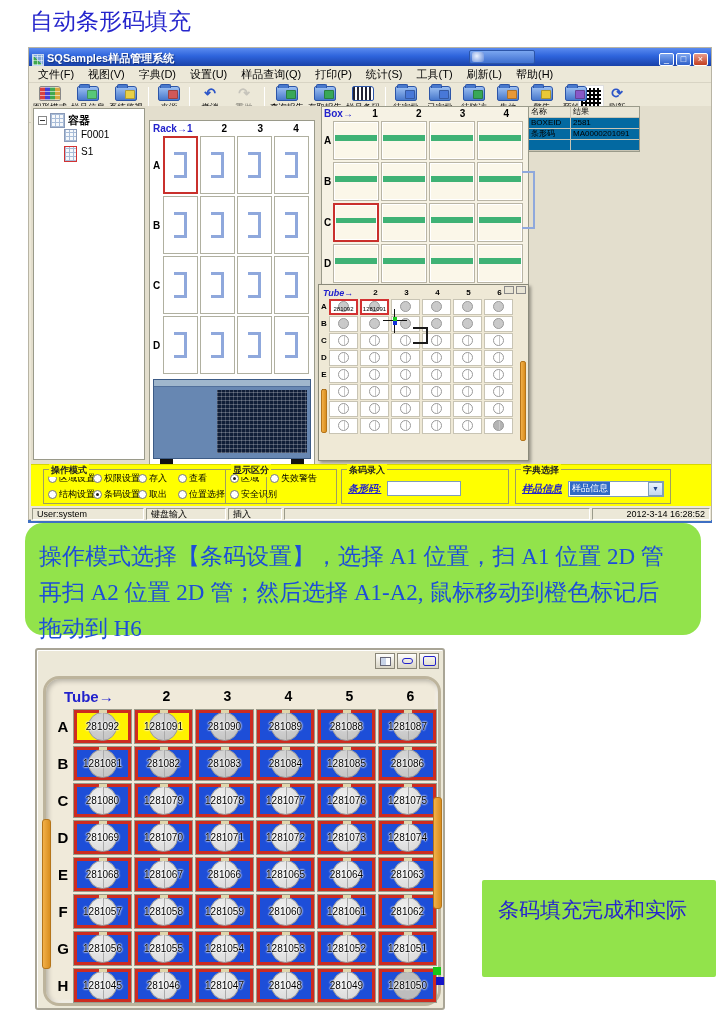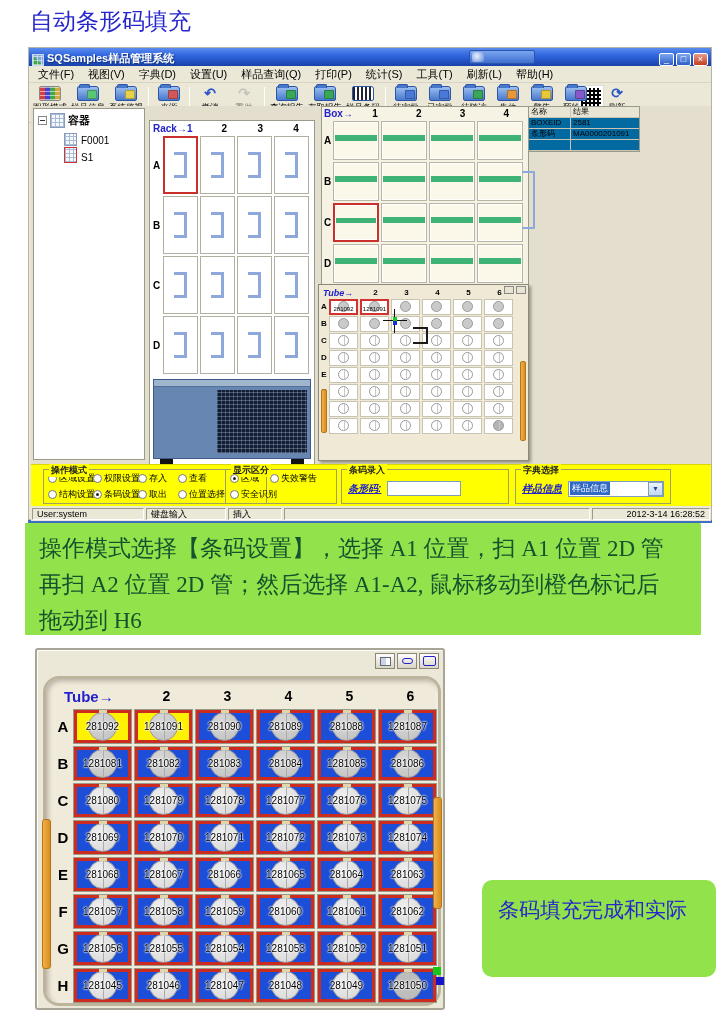--- a/index.html
+++ b/index.html
@@ -29,21 +29,21 @@
 .tic-grid-mode::before,.tic-grid-mode::after,.tic-undo::before,.tic-undo::after,.tic-redo::before,.tic-redo::after,.tic-refresh::before,.tic-refresh::after,.tic-sample-barcode::before,.tic-sample-barcode::after{display:none}
 .tic-undo,.tic-redo,.tic-refresh{background:none;border:none;font-size:14px;line-height:15px;color:#2C55C8;font-weight:bold}
 .tic-redo{color:#999}
 .tic-sample-barcode{background:#fff;border:1px solid #2C55A8;background-image:repeating-linear-gradient(90deg,#223 0 2px,#fff 2px 4px)}
 .tsep{width:1px;height:28px;background:#C9C5B5;margin:2px 3px;border-right:1px solid #fff}
 #qr{position:absolute;left:550px;top:3px;width:24px;height:24px;background-color:#fff;border:2px solid #fff;outline:1px solid #ddd;background-image:repeating-linear-gradient(0deg,#000 0 2px,transparent 2px 4px),repeating-linear-gradient(90deg,#000 0 2px,#fff 2px 4px)}
 #content{position:absolute;left:2px;top:58px;width:680px;height:358px;background:#E3DECD}
 
 #tree{position:absolute;left:2px;top:2px;width:112px;height:352px;background:#fff;border:1px solid #9a9a8a;font-size:10px;padding-top:3px}
 .trow{display:flex;align-items:center;gap:3px;height:17px;padding-left:4px}
-.titem{display:flex;align-items:flex-end;gap:4px;height:17px;padding-left:30px}
+.titem{display:flex;align-items:flex-start;gap:4px;height:17px;padding-left:30px}
 .minus{width:9px;height:9px;border:1px solid #888;background:#fff;position:relative;flex:none}
 .minus::before{content:"";position:absolute;left:1px;right:1px;top:3px;height:1px;background:#333}
 .gicon{width:13px;height:13px;flex:none;border:1px solid #8A9AB8;background-color:#F6F8FB;background-image:repeating-linear-gradient(0deg,#A8BCD8 0 1px,transparent 1px 4px),repeating-linear-gradient(90deg,#A8BCD8 0 1px,transparent 1px 4px)}
 .gicon.big{width:15px;height:15px}
 .gicon.red{border:1px solid #D23232;height:16px}
 .tlabel2{font-size:10px}
 .troot{font-weight:bold;font-size:11px}
 
 #rack-panel{position:absolute;left:118px;top:14px;width:166px;height:352px;background:#fff;border:1px solid #9a9a8a}
 #rack-header{display:flex;height:14px;align-items:center}
@@ -118,23 +118,23 @@
 .grpflex{display:flex;align-items:center;gap:6px;height:100%;padding:4px 6px 0}
 .xpinput{width:74px;height:15px;background:#fff;border:1px solid #7F9DB9}
 .xpsel{width:96px;height:16px;background:#fff;border:1px solid #7F9DB9;display:flex;align-items:center;padding-left:1px}
 .hlval{background:#316AC5;color:#fff;font-size:9px;padding:0 2px;white-space:nowrap;overflow:hidden;max-width:74px}
 .selbtn{margin-left:auto;width:15px;height:14px;background:linear-gradient(#EAF3FD,#C4D8F0);border:1px solid #7F9DB9;font-size:7px;display:flex;align-items:center;justify-content:center;color:#23458E}
 
 #statusbar{position:absolute;left:2px;top:459px;width:680px;height:14px;background:#ECE8D8;display:flex;gap:2px;align-items:center;font-size:9px;padding:0 1px}
 .seg{border:1px solid;border-color:#9a9a8a #fff #fff #9a9a8a;height:12px;line-height:10px;padding:0 4px;overflow:hidden;white-space:nowrap}
 .seg1{width:112px}.seg2{width:80px}.seg3{width:54px}.segf{flex:1}.segt{width:118px;text-align:right}
 
-#note1{position:absolute;left:25px;top:523px;width:676px;height:112px;background:#92E34B;border-radius:1px;padding:8px 14px;color:#14532d;font-family:"Liberation Serif",serif;font-size:23px}
+#note1{position:absolute;left:25px;top:523px;width:676px;height:112px;background:#92E34B;border-radius:18px;padding:16px 14px;color:#1d4ed8;font-family:"Liberation Serif",serif;font-size:23px}
 #note1 .nline{line-height:36px;white-space:nowrap}
-#note2{position:absolute;left:482px;top:880px;width:234px;height:97px;background:#92E34B;border-radius:10px;padding:10px 16px;color:#2626CC;font-family:"Liberation Serif",serif;font-size:21px}
+#note2{position:absolute;left:482px;top:880px;width:234px;height:97px;background:#92E34B;border-radius:2px;padding:10px 16px;color:#2626CC;font-family:"Liberation Serif",serif;font-size:21px}
 #note2 .nline{line-height:40px;white-space:nowrap}
 
 #win2{position:absolute;left:35px;top:648px;width:410px;height:362px;background:#ECE8D8;border:2px solid #A9A596;border-radius:3px;box-shadow:inset 1px 1px 0 #fff}
 #w2btns{position:absolute;top:3px;right:4px;display:flex;gap:2px}
 .wbtn{width:20px;height:16px;background:linear-gradient(#FEFEFC,#D9D5C5);border:1px solid #8A8778;display:flex;align-items:center;justify-content:center}
 .gi{width:11px;height:9px;border:1px solid #667;background:linear-gradient(90deg,#C8D4E8 50%,#fff 50%)}
 .pi-s{width:11px;height:6px;border:1px solid #2222CC;border-radius:3px}
 .pi-l{width:13px;height:10px;border:1px solid #2222CC;border-radius:2px}
 #w2c{position:absolute;left:6px;top:26px;width:398px;height:330px;background:#F0EADA;border:3px solid #BDB49C;border-radius:16px;box-shadow:inset 2px 2px 5px rgba(0,0,0,.25),inset -2px -2px 3px rgba(255,255,255,.6)}
 #big-grid{position:absolute;left:6px;top:5px}

